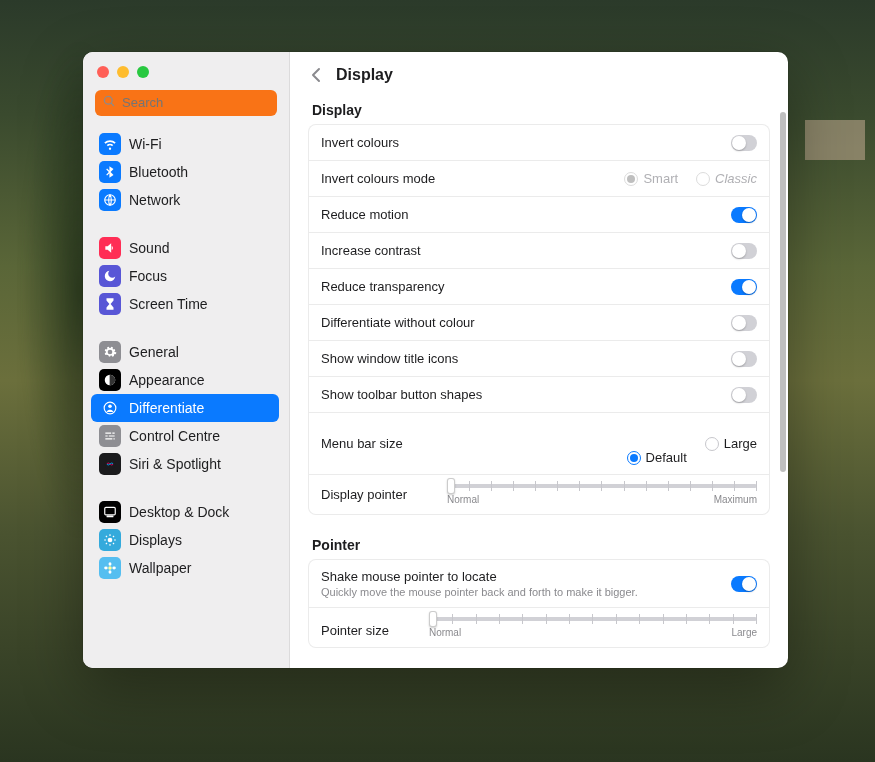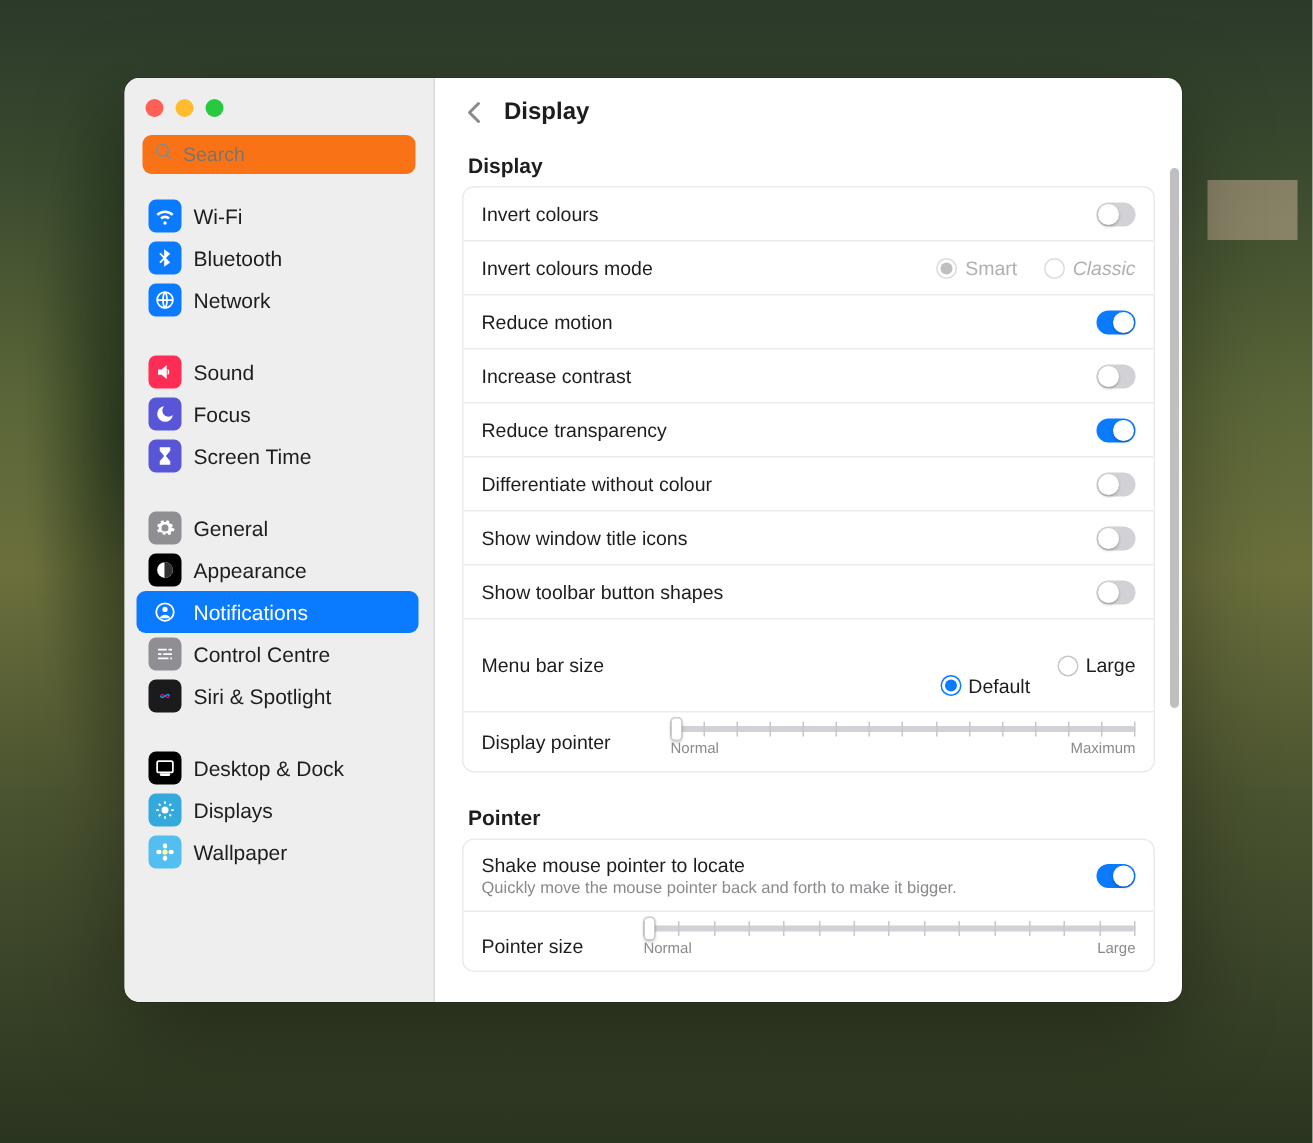--- a/index.html
+++ b/index.html
@@ -252,21 +252,21 @@
             <span class="item-label">Appearance</span>
           </div>
           <div class="item selected">
             <span class="icon" style="background: rgb(10, 122, 255);">
               <svg width="14" height="14" viewBox="0 0 24 24" fill="white">
                 <circle cx="12" cy="12" r="10" fill="none" stroke="white" stroke-width="2"></circle>
                 <circle cx="12" cy="9" r="3"></circle>
                 <path d="M6 19c1-3 4-4 6-4s5 1 6 4"></path>
               </svg>
             </span>
-            <span class="item-label">Notifications</span>
+            <span class="item-label">Differentiate</span>
           </div>
           <div class="item">
             <span class="icon" style="background: rgb(142, 142, 147);">
               <svg width="14" height="14" viewBox="0 0 24 24" fill="white">
                 <path d="M4 6h10v2H4zm12 0h4v2h-4zM4 11h4v2H4zm6 0h10v2H10zM4 16h12v2H4zm14 0h2v2h-2z"></path>
               </svg>
             </span>
             <span class="item-label">Control Centre</span>
           </div>
           <div class="item">
@@ -380,21 +380,21 @@
         </div>
 
         <div class="row">
           <span class="row-label">Show toolbar button shapes</span>
           <div id="sw-shapes" class="switch"></div>
         </div>
 
         <div class="row">
           <span class="row-label">Menu bar size</span>
           <div class="radios" id="radios-menuBarSize">
-              <span style="display: inline-flex; align-items: flex-start; margin-top: 28px;">
+              <span style="display: inline-flex; align-items: flex-end; margin-top: 28px;">
                 <span class="radio on"></span>
                 <span class="radio-label">Default</span>
               </span>
               <span style="display: inline-flex; align-items: center;">
                 <span class="radio"></span>
                 <span class="radio-label">Large</span>
               </span>
             </div>
         </div>
 

